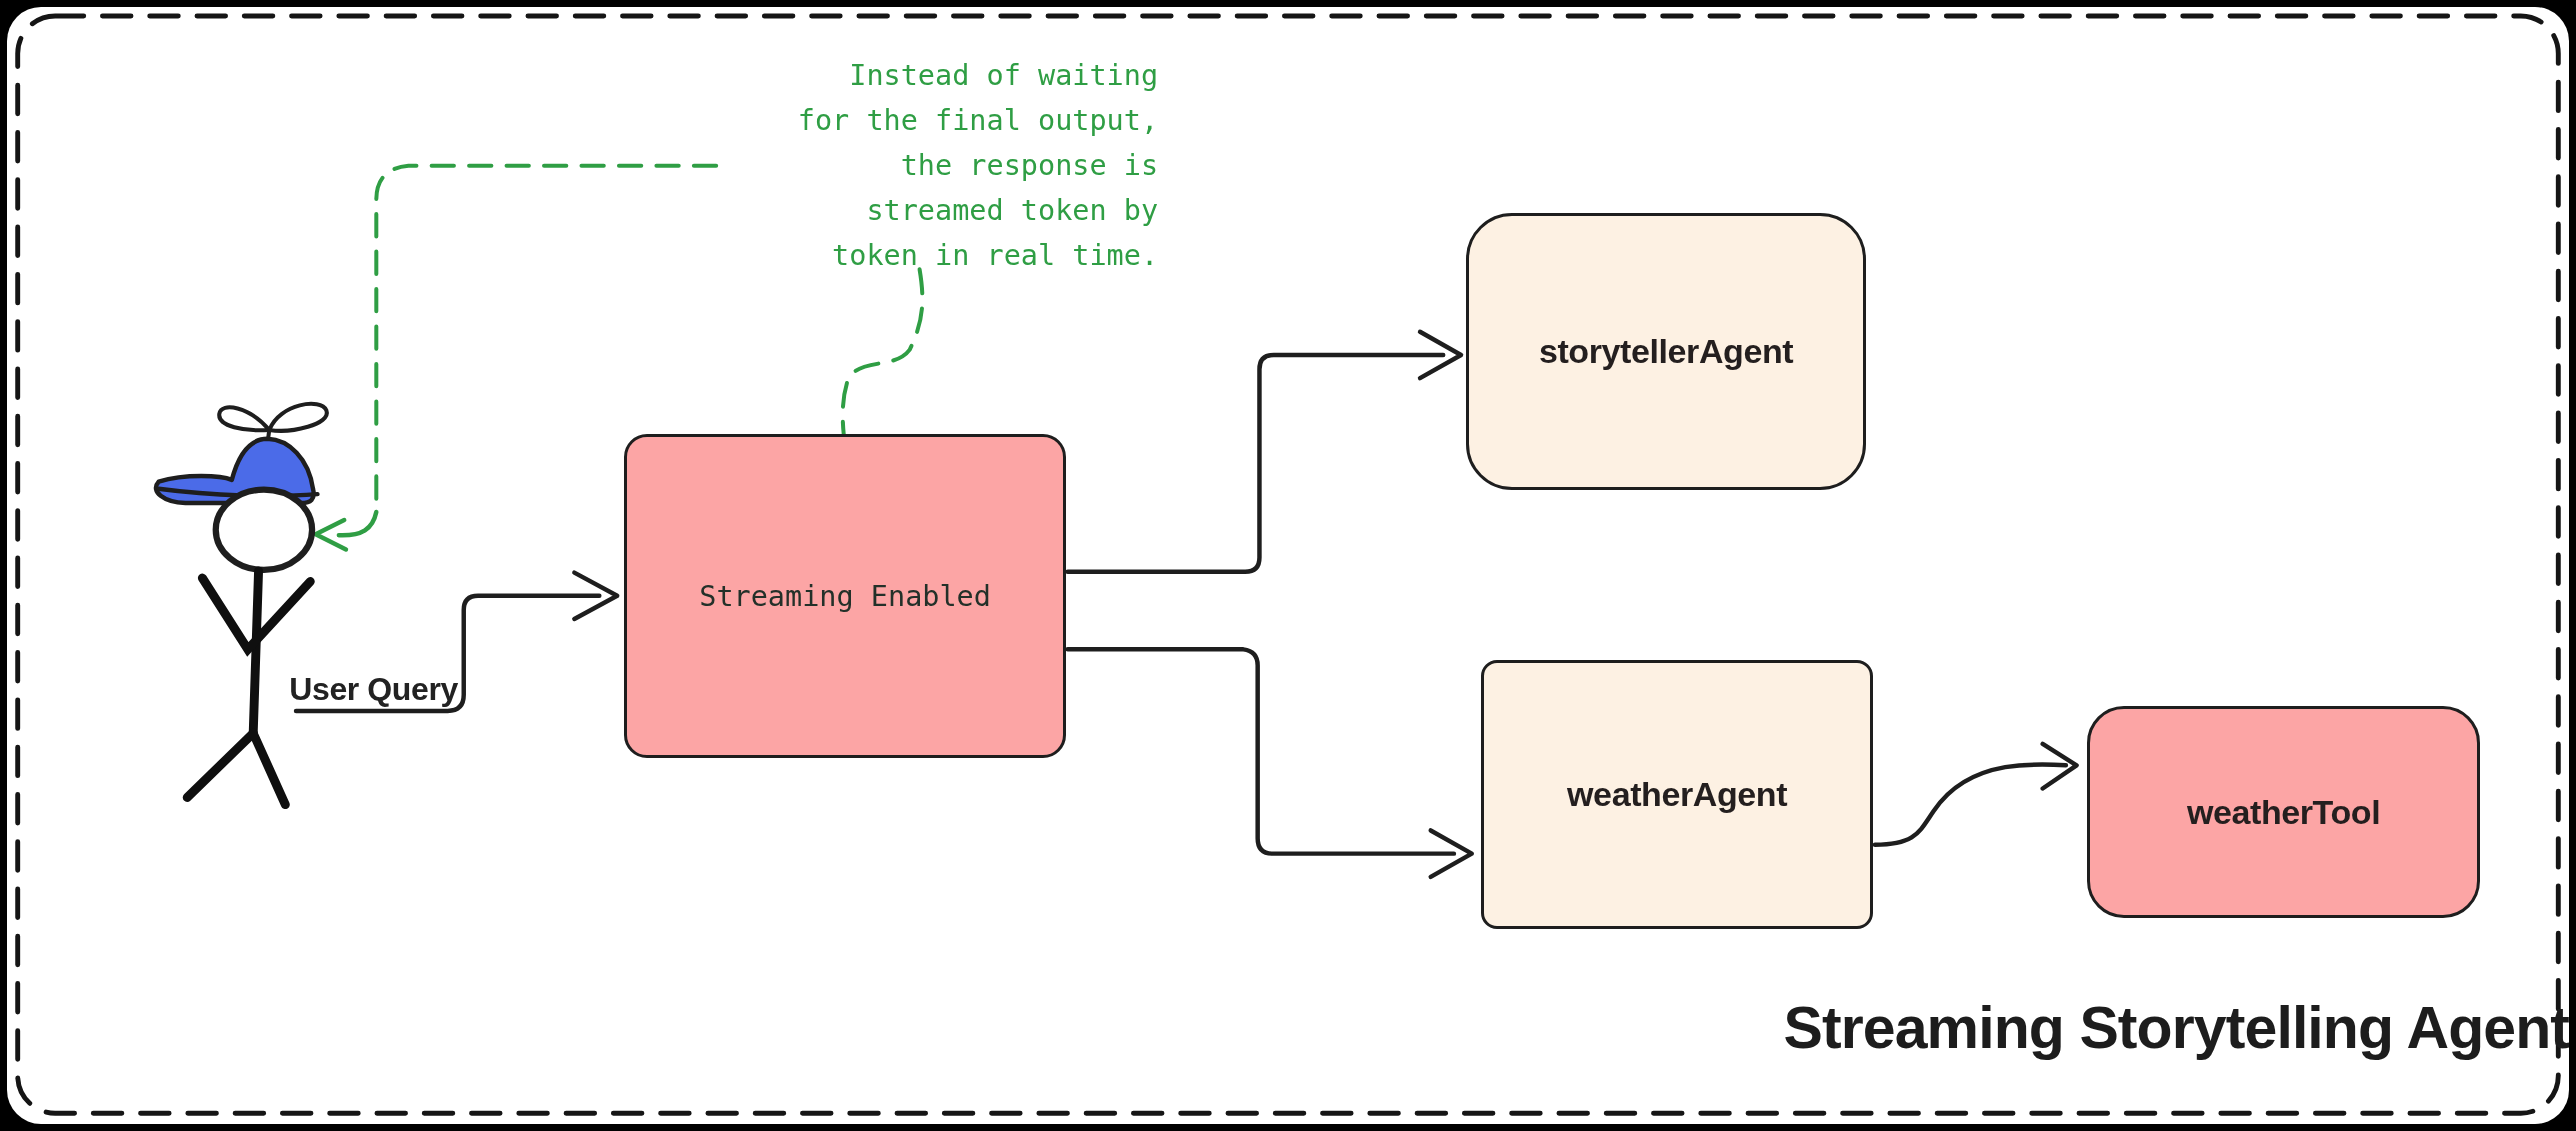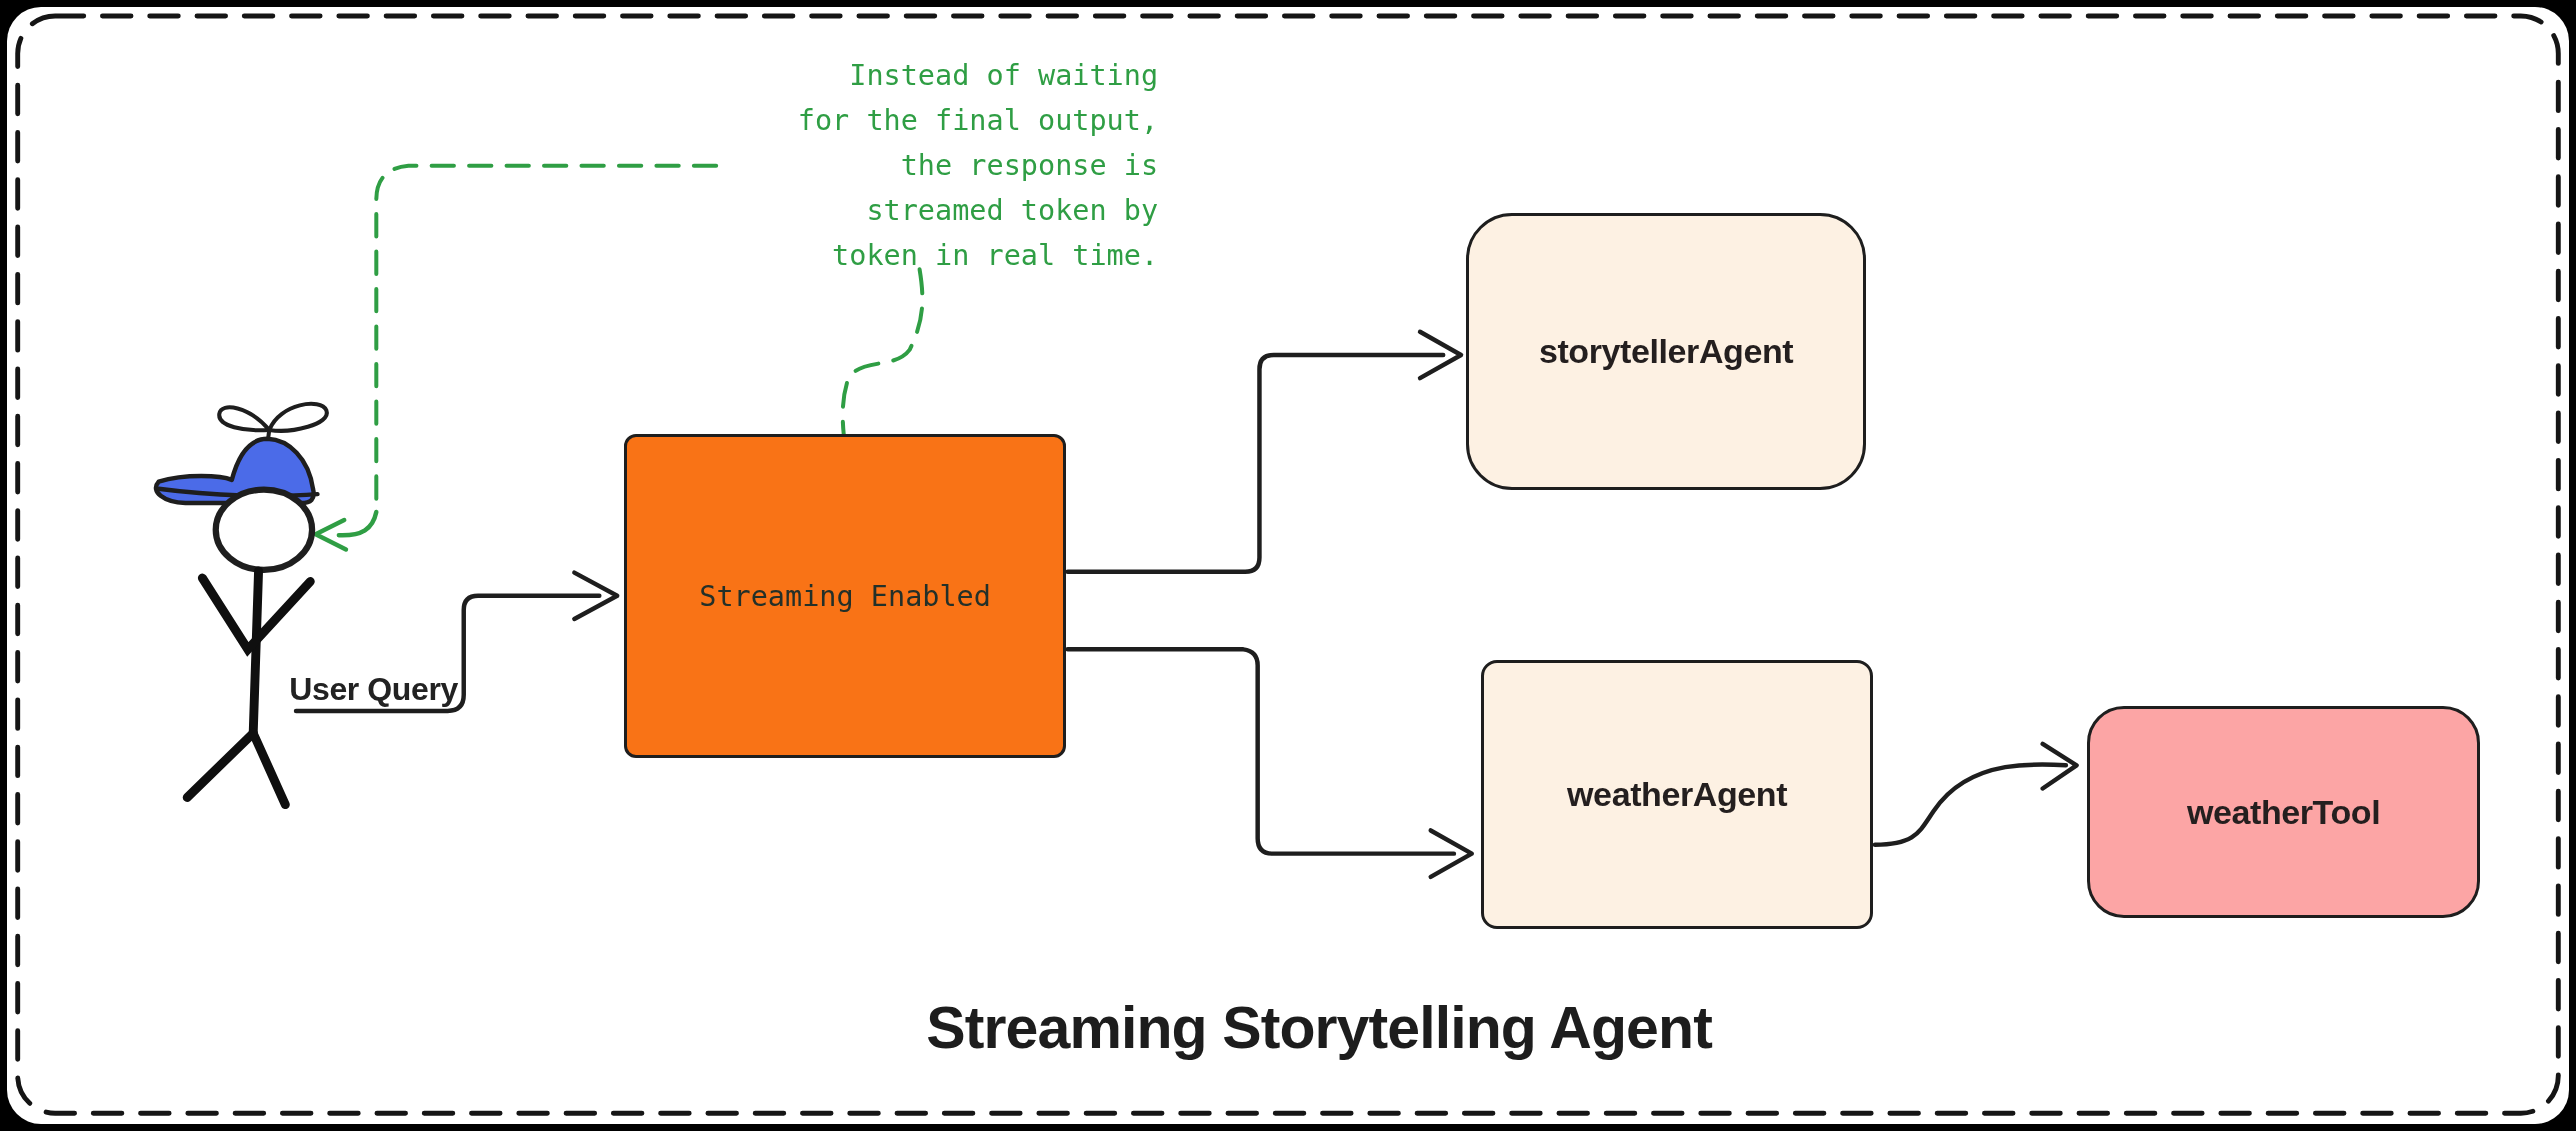--- a/index.html
+++ b/index.html
@@ -20,21 +20,21 @@
     border:3.1px solid #1e1e1e;
     display:flex;align-items:center;justify-content:center;
     box-sizing:border-box;
   }
   .node-label{
     font-weight:700;color:#241f1f;
     font-size:34px;letter-spacing:-0.4px;
   }
   .node-streaming{
     left:617px;top:427px;width:442px;height:324px;
-    background:#f97316;border-radius:12px;
+    background:#fca5a5;border-radius:23px;
   }
   .node-streaming .node-label{
     font-family:"DejaVu Sans Mono", monospace;
     font-weight:400;font-size:28.5px;color:#233029;letter-spacing:0;
   }
   .node-storyteller{
     left:1459px;top:206px;width:400px;height:277px;
     background:#fdf1e3;border-radius:46px;
   }
   .node-weather-agent{
@@ -54,21 +54,21 @@
     white-space:pre-line;
   }
   .user-query{
     position:absolute;left:264px;top:664px;width:205px;
     text-align:center;
     font-size:32px;font-weight:700;color:#222;
     letter-spacing:-0.4px;
   }
   .diagram-title{
     position:absolute;left:0;top:987px;width:100%;
-    text-align:center;padding-left:62px;box-sizing:border-box;
+    text-align:right;padding-left:62px;box-sizing:border-box;
     font-size:59px;font-weight:800;color:#1d1d1d;
     letter-spacing:-0.9px;
   }
 </style>
 </head>
 <body>
 
 <div class="canvas">
 
   <svg class="scene" width="2562" height="1117" viewBox="0 0 2872 1252">

